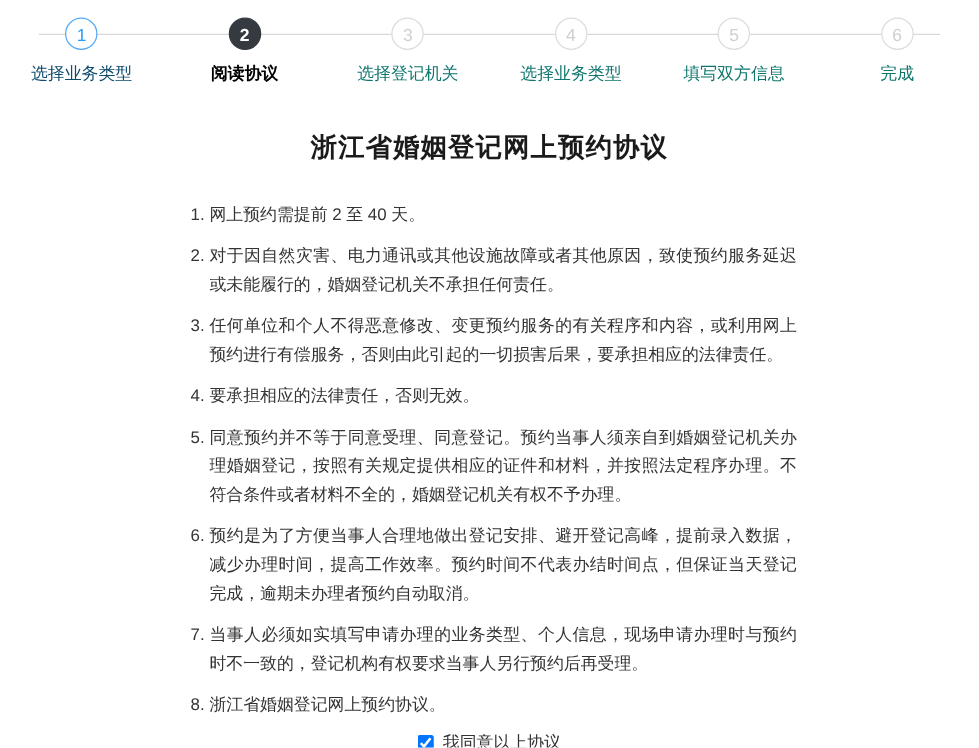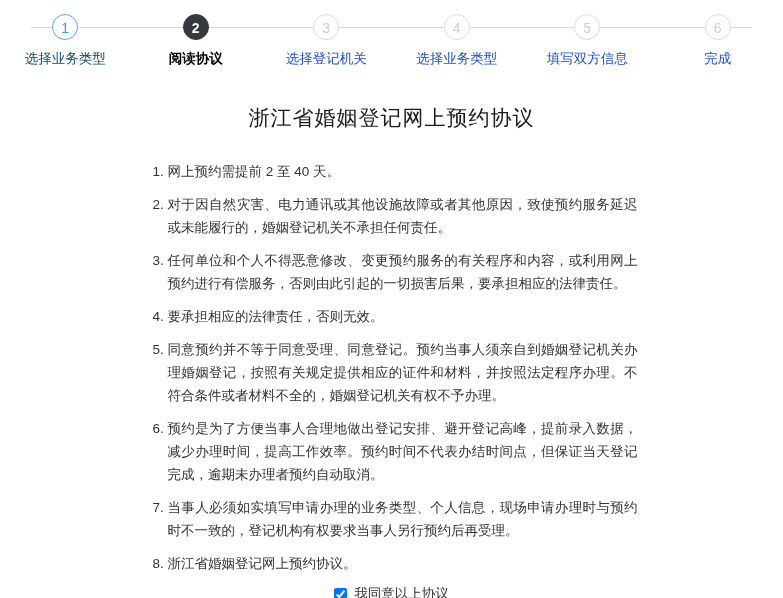--- a/index.html
+++ b/index.html
@@ -70,30 +70,30 @@
     border-color: #dcdcdc;
     color: #cfcfcf;
   }
   .step .label {
     margin-top: 10px;
     font-size: 13.5px;
     white-space: nowrap;
   }
   .step.done .label { color: #0c4a6e; }
   .step.current .label { color: #000000; font-weight: bold; }
-  .step.future .label { color: #1d4ed8; }
+  .step.future .label { color: #0f766e; }
 
   
   .content {
     padding: 0 0 0 0;
   }
   .agreement-title {
     text-align: center;
     font-size: 21px;
-    font-weight: normal;
+    font-weight: bold;
     color: #1a1a1a;
     margin-top: 26px;
     letter-spacing: 1px;
   }
   .terms {
     margin: 28px auto 0 auto;
     width: 470px;
     padding-left: 22px;
     font-size: 13.5px;
     line-height: 23px;

